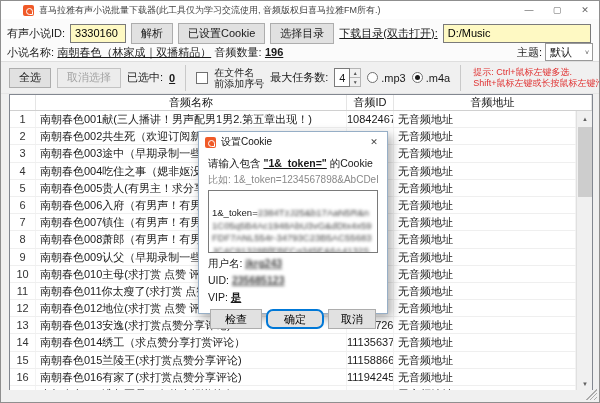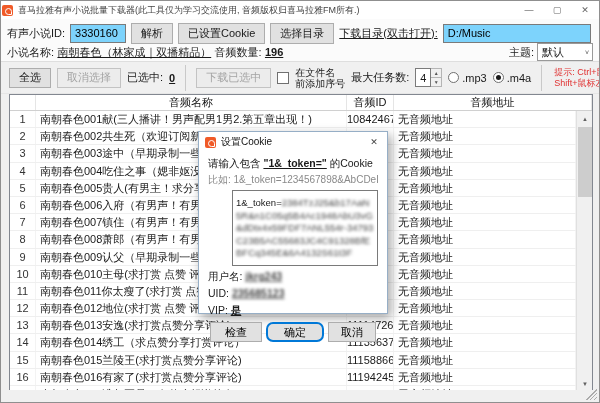--- a/index.html
+++ b/index.html
@@ -1,42 +1,42 @@
 <!DOCTYPE html>
 <html><head>
 <meta charset="utf-8">
 <style>
   * { margin:0; padding:0; box-sizing:border-box; }
   html,body { width:600px; height:403px; }
   body { font-family:"Liberation Sans","DejaVu Sans",sans-serif; font-size:12px; color:#1a1a1a; }
   .window { position:relative; width:600px; height:403px; background:#f0f0f0; border:1px solid #8f8f8f; overflow:hidden; }
 
   
-  .titlebar { position:absolute; top:0; left:0; right:0; height:18px; background:#ffffff; display:flex; align-items:center; padding-left:1px; }
+  .titlebar { position:absolute; top:0; left:0; right:0; height:18px; background:#ffffff; display:flex; align-items:center; padding-left:22px; }
   .app-icon { width:11px; height:11px; background:#f05a28; border-radius:2px; position:relative; flex:0 0 auto; }
   .app-icon::after { content:""; position:absolute; left:3px; top:3px; width:5px; height:5px; border:1px solid #fff; border-radius:50% 50% 0 50%; }
   .titlebar-text { font-size:9px; color:#444; margin-left:5px; white-space:nowrap; overflow:hidden; }
   .win-controls { margin-left:auto; display:flex; height:100%; }
   .win-btn { width:28px; height:100%; display:flex; align-items:center; justify-content:center; font-size:9px; color:#666; }
 
   
   .form-area { position:absolute; top:18px; left:0; right:0; height:42px; background:#fbfbfb; }
   .form-row1 { display:flex; align-items:center; padding:4px 8px 0 6px; gap:5px; height:24px; }
   .form-row2 { display:flex; align-items:center; padding:2px 6px; height:18px; }
   .lbl { font-size:11px; white-space:nowrap; }
-  .txt-input { height:19px; background:#7dd3fc; border:1px solid #7a7a7a; font-size:11px; padding:0 4px; font-family:inherit; }
+  .txt-input { height:19px; background:#fef9c3; border:1px solid #7a7a7a; font-size:11px; padding:0 4px; font-family:inherit; }
   #novel-id-input { width:56px; }
   #dir-input { flex:1; min-width:0; }
   .btn { height:21px; background:#e1e1e1; border:1px solid #adadad; font-size:11px; padding:0 9px; white-space:nowrap; font-family:inherit; color:#1a1a1a; }
   .btn.small { height:20px; }
   .btn.disabled { color:#a3a3a3; border-color:#c3c3c3; background:#ececec; }
   .link-label { font-size:11px; text-decoration:underline; white-space:nowrap; }
   .bold { font-weight:bold;text-decoration:underline; }
   .spacer { flex:1; }
-  .combo { width:56px; height:18px; background:#fff; border:1px solid #999; display:flex; align-items:center; font-size:11px; padding-left:4px; margin-left:3px;justify-content:flex-end; }
+  .combo { width:48px; height:18px; background:#fff; border:1px solid #999; display:flex; align-items:center; font-size:11px; padding-left:4px; margin-left:3px;justify-content:flex-end; }
   .combo .chev { margin-left:auto; font-size:7px; color:#555; padding-right:3px; }
 
   
   .toolbar { position:absolute; top:60px; left:0; right:0; height:33px; border-top:1px solid #dedede; border-bottom:1px solid #e6e6e6; background:#f0f0f0; display:flex; align-items:center; padding:0 8px; gap:6px; }
   .vdiv { width:1px; height:26px; background:#c9c9c9; margin:0 4px; flex:0 0 auto; }
   .chkbox { width:12px; height:12px; background:#fff; border:1px solid #707070; flex:0 0 auto; }
   .chk-label { font-size:10px; line-height:11px; white-space:nowrap; }
   .spinner { display:flex; flex:0 0 auto; }
   .spin-num { width:16px; height:19px; background:#fff; border:1px solid #7a7a7a; display:flex; align-items:center; justify-content:center; font-size:11px; }
   .spin-arrows { display:flex; flex-direction:column; width:11px; height:19px; }
@@ -72,21 +72,21 @@
      background:linear-gradient(135deg, transparent 0 50%, #ababab 50% 56%, transparent 56% 66%, #ababab 66% 72%, transparent 72% 82%, #ababab 82% 88%, transparent 88%); }
 
   
   .dialog { position:absolute; left:197px; top:130px; width:190px; height:183px; background:#fff; border:1px solid #96aec6; box-shadow:3px 4px 10px rgba(0,0,0,.35); z-index:10; }
   .dlg-titlebar { height:20px; display:flex; align-items:center; padding-left:6px; background:#fff; }
   .dlg-title { font-size:10px; margin-left:5px; color:#111; }
   .dlg-close { margin-left:auto; width:26px; height:100%; display:flex; align-items:center; justify-content:center; font-size:9px; color:#444; }
   .dlg-body { padding:2px 9px 0 9px; }
   .dlg-line1 { font-size:10.5px; margin-top:3px; white-space:nowrap; }
   .dlg-line2 { font-size:10px; color:#8a8a8a; margin-top:2px; white-space:nowrap; overflow:hidden; }
-  .dlg-textarea { margin-top:3px; height:76px; border:1px solid #7a7a7a; background:#fff; padding:6px 3px; font-size:9.5px; line-height:12.5px; word-break:break-all; overflow:hidden; color:#222;margin-left:24px; }
+  .dlg-textarea { margin-top:3px; height:63px; border:1px solid #7a7a7a; background:#fff; padding:16px 3px; font-size:9.5px; line-height:12.5px; word-break:break-all; overflow:hidden; color:#222; }
   .blur { filter:blur(1.7px); color:#444; }
   .dlg-info { font-size:10.5px; line-height:14px; margin-top:3px; }
   .dlg-buttons { display:flex; justify-content:space-between; margin-top:5px; padding:0 2px; }
   .dlg-btn { height:20px; background:#e1e1e1; border:1px solid #adadad; font-size:11px; font-family:inherit; }
   .dlg-btn.primary { border:2px solid #0078d7; }
   #check-btn { width:52px; } #ok-btn { width:58px;border-radius:7px; } #cancel-btn { width:48px; }
 </style>
 </head>
 <body>
 
@@ -125,21 +125,20 @@
       </div>
     </div>
   </div>
 
   <div class="toolbar">
     <button class="btn small">全选</button>
     <button class="btn small disabled">取消选择</button>
     <span class="lbl">已选中:</span>
     <span class="lbl bold">0</span>
     <div class="vdiv"></div>
-    <button class="btn small disabled">下载已选中</button>
     <div class="chkbox"></div>
     <div class="chk-label">
       <div>在文件名</div>
       <div>前添加序号</div>
     </div>
     <span class="lbl">最大任务数:</span>
     <div class="spinner">
       <div class="spin-num">4</div>
       <div class="spin-arrows">
         <div class="spin-up">▲</div>

